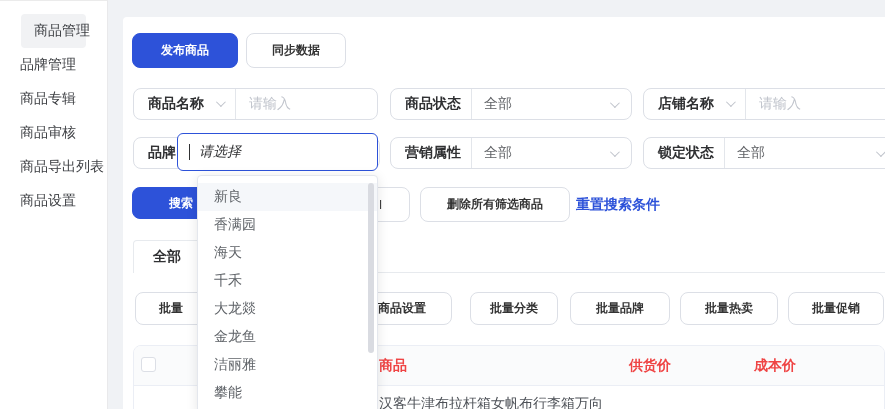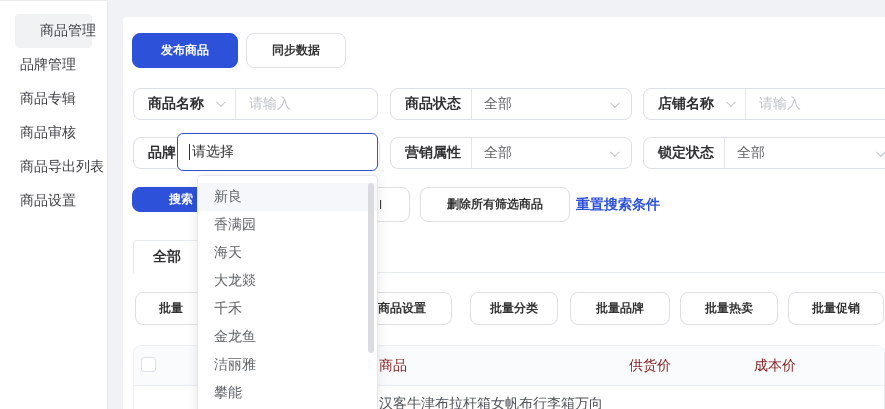--- a/index.html
+++ b/index.html
@@ -20,21 +20,21 @@
     border-right: 1px solid #e9e9eb;
     padding-top: 13px;
   }
   .side-item {
     height: 34px; display: flex; align-items: center;
     padding-left: 20px; color: #3d3f43; cursor: pointer;
     white-space: nowrap;
   }
   .side-item.active {
     background: #f1f2f4; border-radius: 4px;
-    margin: 0 15px; padding-left: 25px;
+    margin: 0 21px; padding-left: 13px;
   }
 
   
   .panel {
     position: absolute; left: 123px; top: 17px; width: 762px; height: 392px;
     background: #fff; border-top-left-radius: 4px;
   }
   .panel > * { position: absolute; }
 
   
@@ -72,24 +72,24 @@
   .f-brand    { left: 10px;  top: 120px; width: 247px; }
   .f-marketing{ left: 267px; top: 120px; width: 242px; }
   .f-lock     { left: 520px; top: 120px; width: 255px; }
 
   .brand-input {
     left: 54px; top: 116px; width: 201px; height: 38px;
     background: #fff; border: 1.5px solid var(--accent); border-radius: 6px;
     display: flex; align-items: center; padding-left: 11px; z-index: 2;
   }
   .caret-bar { width: 1px; height: 16px; background: #303133; margin-right: 1px; }
-  .brand-input .fplaceholder { padding-left: 1px; }
-
-  
-  .btn-search { left: 9px;   top: 170px; width: 86px;  height: 25px; padding-left: 12px; }
+  .brand-input .fplaceholder { padding-left: 8px; font-style: italic; }
+
+  
+  .btn-search { left: 9px;   top: 170px; width: 86px;  height: 32px; padding-left: 12px; }
   .btn-export { left: 180px; top: 170px; width: 107px; height: 35px;
                 justify-content: flex-end; padding-right: 27px; font-weight: 400; }
   .btn-delete-filtered { left: 297px; top: 170px; width: 150px; height: 35px; }
   .reset-link {
     left: 453px; top: 170px; height: 35px; display: flex; align-items: center;
     color: var(--accent); font-weight: 700; cursor: pointer;
   }
 
   
   .tabbar { left: 10px; top: 223px; width: 752px; height: 33px;
@@ -115,21 +115,21 @@
   .table {
     left: 10px; top: 328px; width: 752px; height: 81px;
     border: 1px solid #ebeef5; border-radius: 8px 8px 0 0;
     background: #fff; overflow: hidden;
   }
   .thead {
     position: relative; height: 40px; background: #fafbfc;
     border-bottom: 1px solid #ebeef5;
   }
   .thead .th { position: absolute; top: 0; height: 40px; display: flex;
-               align-items: center; font-weight: 400; color: #7f1d1d; }
+               align-items: center; font-weight: 700; color: #ef4444; }
   .th-check { left: 7px; top: 11px; width: 15px; height: 15px;
               border: 1px solid #dcdfe6; border-radius: 3px; background: #fff;
               position: absolute; cursor: pointer; }
   .th-product { left: 245px; }
   .th-supply  { left: 495px; }
   .th-cost    { left: 620px; }
   .trow { position: relative; height: 40px; }
   .td-product { position: absolute; left: 245px; top: 9px; color: #4e5258; white-space: nowrap; }
 
   
@@ -231,19 +231,19 @@
     <div class="trow">
       <span class="td-product">汉客牛津布拉杆箱女帆布行李箱万向</span>
     </div>
   </div>
 </main>
 
 <div class="dropdown">
   <div class="dd-item hover">新良</div>
   <div class="dd-item">香满园</div>
   <div class="dd-item">海天</div>
+  <div class="dd-item">千禾</div>
   <div class="dd-item">大龙燚</div>
-  <div class="dd-item">千禾</div>
   <div class="dd-item">金龙鱼</div>
   <div class="dd-item">洁丽雅</div>
   <div class="dd-item">攀能</div>
   <div class="dd-scrollbar"></div>
 </div>
 
 </body></html>

